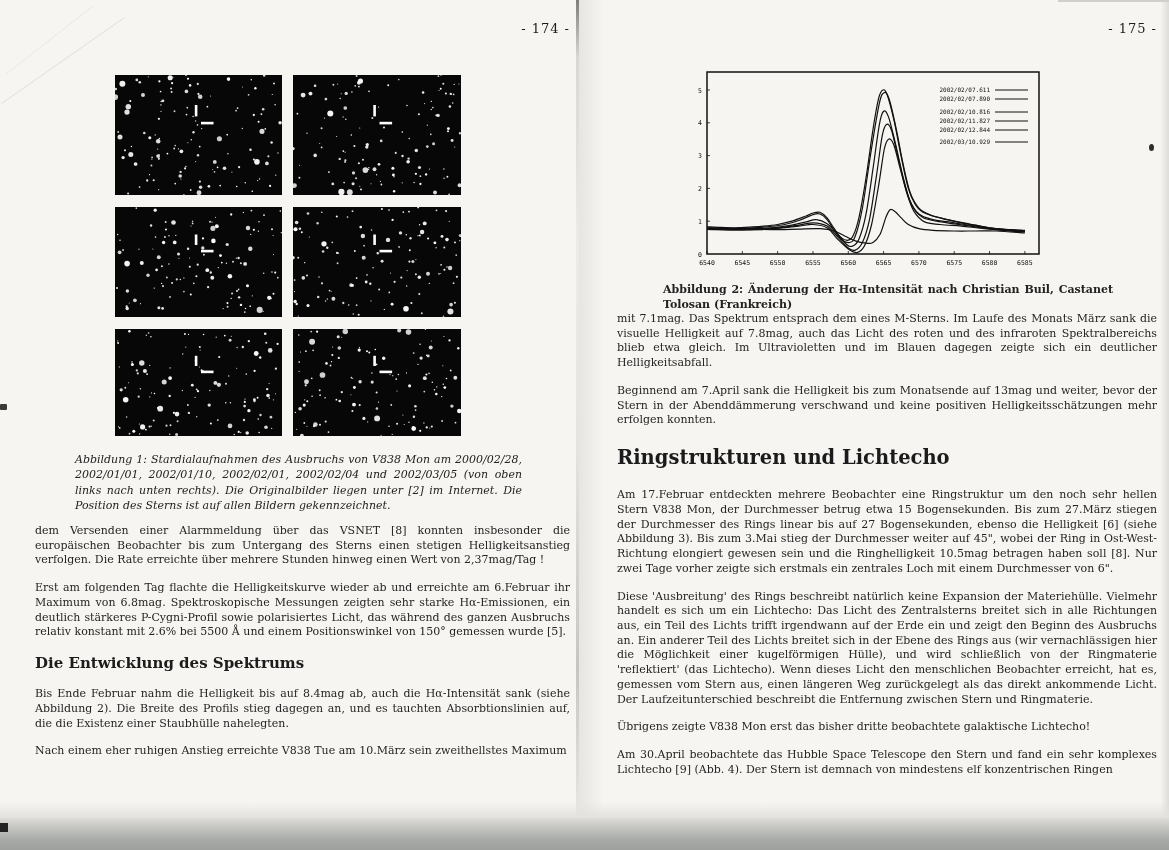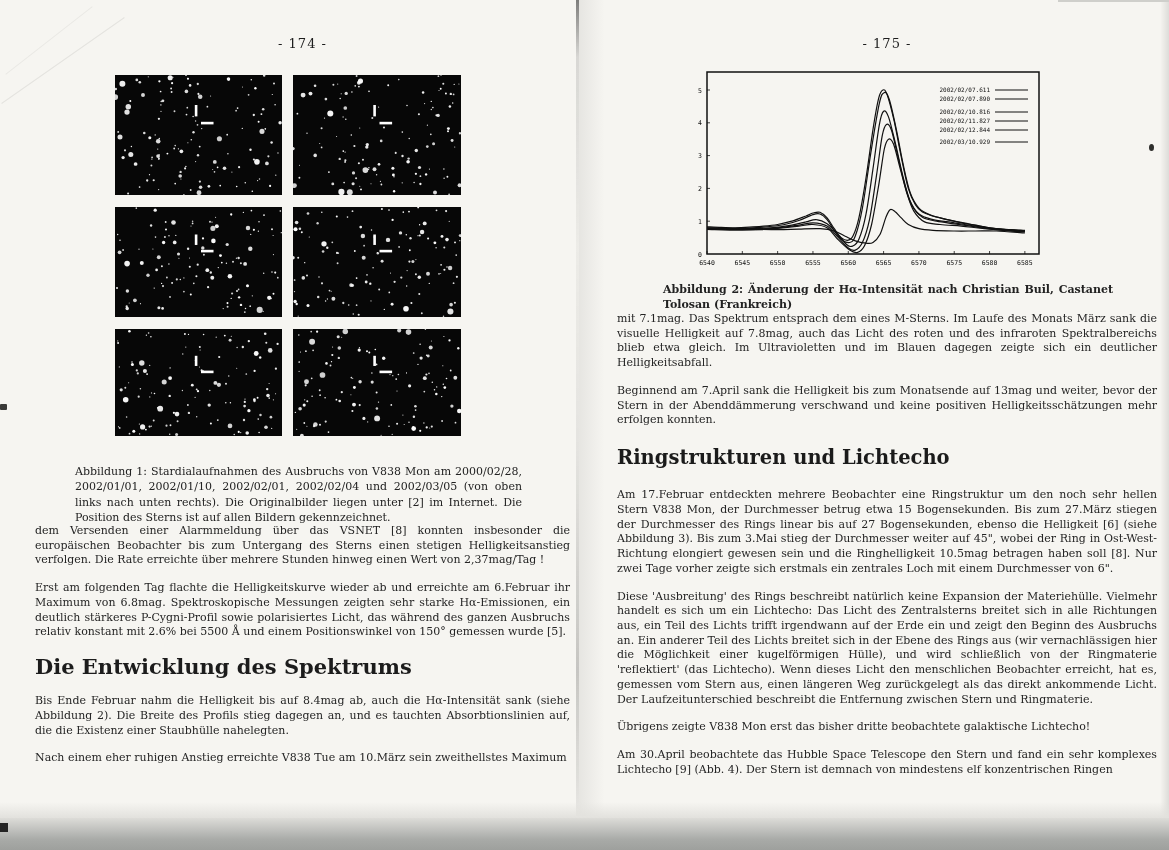--- a/index.html
+++ b/index.html
@@ -4,37 +4,37 @@
 <style>
   html,body{margin:0;padding:0;}
   body{
     width:1169px;height:850px;position:relative;overflow:hidden;
     background:#f6f5f1;
     font-family:"DejaVu Serif", serif;color:#242424;
   }
   .page-col{position:absolute;top:0;height:850px;}
   #left-page{left:35px;width:535px;}
   #right-page{left:617px;width:540px;}
-  .page-number{position:absolute;top:36px;left:0;width:100%;text-align:center;
+  .page-number{position:absolute;top:21px;left:0;width:100%;text-align:right;
     font-size:13px;letter-spacing:1px;color:#1d1d1d;}
   
   #star-grid{position:absolute;left:80px;top:75px;
     display:grid;grid-template-columns:167px 168px;grid-template-rows:120px 110px 107px;
     gap:12px 11px;}
   .star-panel{background:#070707;position:relative;overflow:hidden;}
   .star-panel svg{display:block;width:100%;height:100%;}
   .figure-caption{position:absolute;font-size:11px;line-height:1.4;text-align:justify;color:#222;}
-  #figure1-caption{left:40px;top:464px;width:447px;}
+  #figure1-caption{left:40px;top:452px;width:447px;font-style:italic;}
   #figure2-caption{left:46px;top:282px;width:450px;font-weight:bold;}
   
   .stack{position:absolute;left:0;}
   #left-stack{top:524px;width:535px;}
   #right-stack{top:312px;width:540px;}
   .stack p{margin:0 0 13px 0;font-size:11px;line-height:1.34;text-align:justify;}
-  .section-heading{font-size:21px;font-weight:bold;margin:14px 0 15px 0;color:#1c1c1c;}
+  .section-heading{font-size:15px;font-weight:bold;margin:14px 0 15px 0;color:#1c1c1c;}
   .big-heading{font-size:19.5px;font-weight:bold;margin:18px 0 19px 0;color:#1b1b1b;}
   
   #chart-wrap{position:absolute;left:73px;top:64px;width:362px;height:212px;}
   #chart-wrap svg{display:block;}
   .axis-label{font-family:"DejaVu Sans Mono",monospace;font-size:6.5px;fill:#111;}
   .legend-label{font-family:"DejaVu Sans Mono",monospace;font-size:6px;fill:#111;}
   
   .artifact{position:absolute;pointer-events:none;}
   #fold-line{left:576px;top:0;width:3px;height:816px;filter:blur(.6px);
     background:linear-gradient(180deg,rgba(45,45,45,.60) 0%,rgba(110,110,110,.22) 7%,

